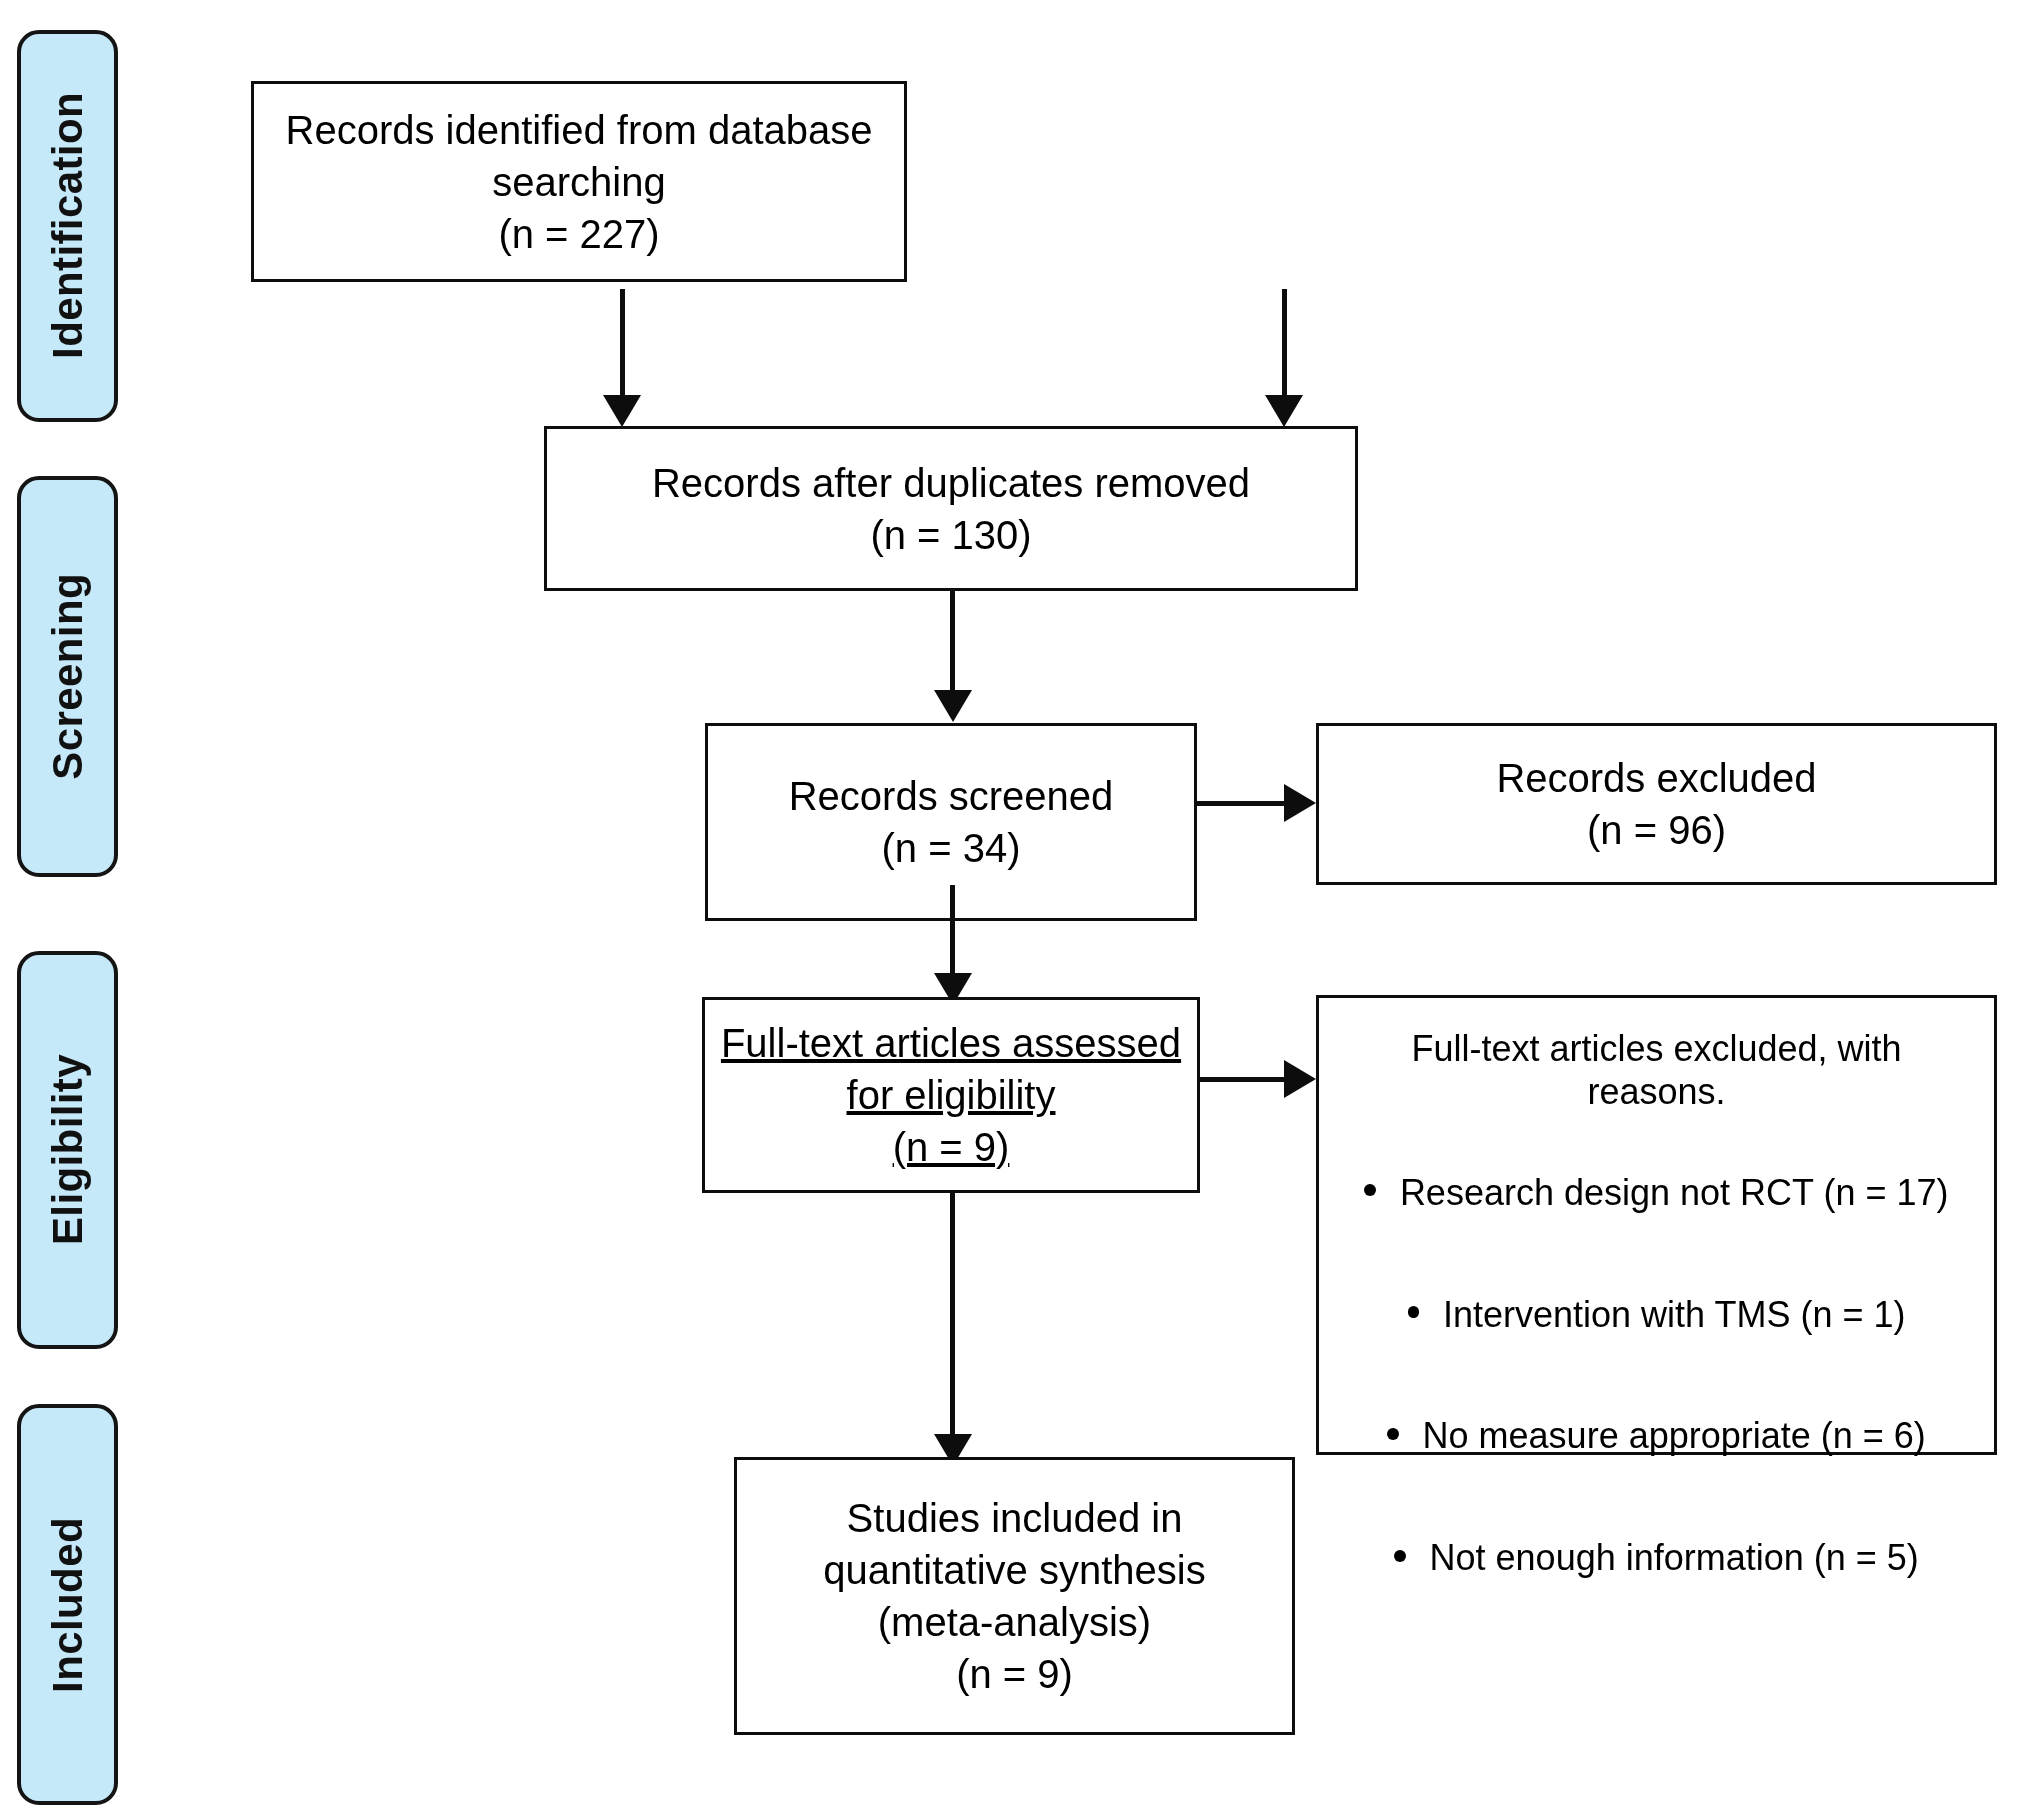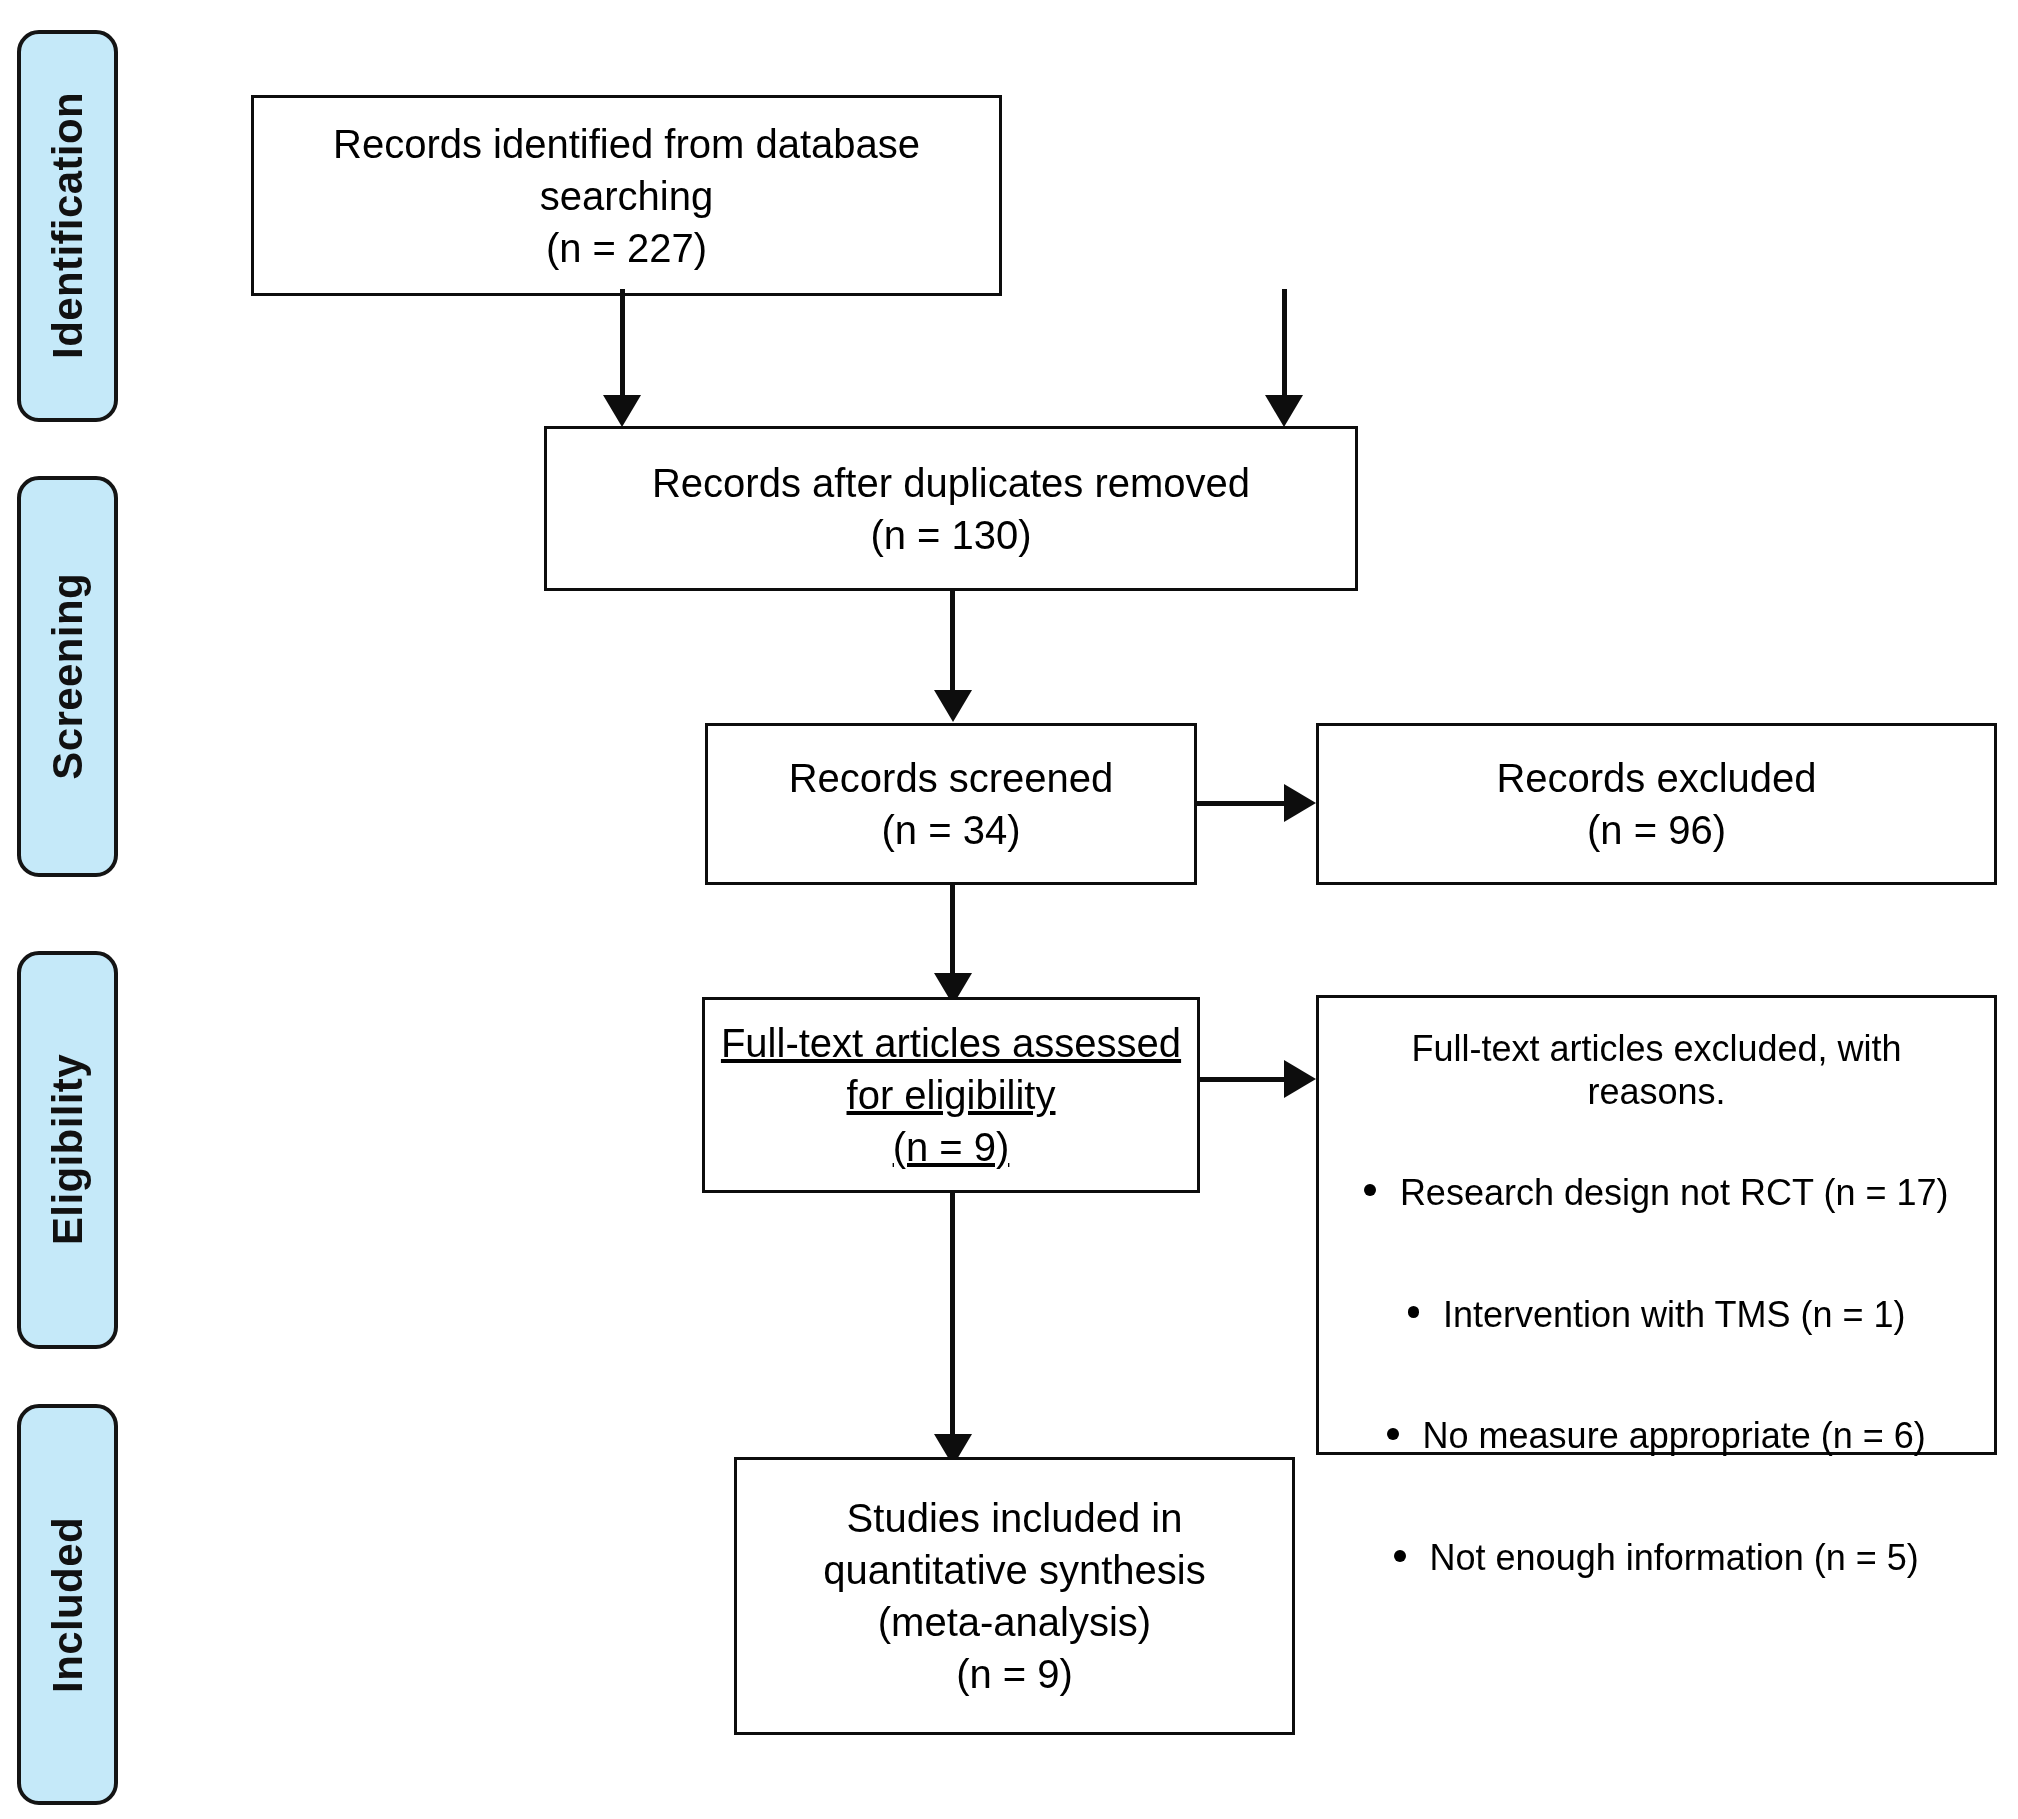--- a/index.html
+++ b/index.html
@@ -142,42 +142,42 @@
   </div>
 
   <div class="phase-pill" style="left:17px; top:951px; width:101px; height:398px;">
     <span class="phase-text">Eligibility</span>
   </div>
 
   <div class="phase-pill" style="left:17px; top:1404px; width:101px; height:401px;">
     <span class="phase-text">Included</span>
   </div>
 
-  <div class="flow-box" style="left:251px; top:95px; width:751px; height:201px;">
+  <div class="flow-box" style="left:251px; top:81px; width:656px; height:201px;">
     <span class="box-text">Records identified from database
 searching
 (n = 227)</span>
   </div>
 
 
   <div class="v-line" style="left:620px; top:289px; width:5px; height:110px;"></div>
   <div class="arrow-down" style="left:603px; top:395px;"></div>
 
   <div class="v-line" style="left:1282px; top:289px; width:5px; height:110px;"></div>
   <div class="arrow-down" style="left:1265px; top:395px;"></div>
 
   <div class="flow-box" style="left:544px; top:426px; width:814px; height:165px;">
     <span class="box-text">Records after duplicates removed
 (n = 130)</span>
   </div>
 
   <div class="v-line" style="left:950px; top:591px; width:5px; height:103px;"></div>
   <div class="arrow-down" style="left:934px; top:690px;"></div>
 
-  <div class="flow-box" style="left:705px; top:723px; width:492px; height:162px;">
+  <div class="flow-box" style="left:705px; top:723px; width:492px; height:198px;">
     <span class="box-text">Records screened
 (n = 34)</span>
   </div>
 
   <div class="flow-box" style="left:1316px; top:723px; width:681px; height:162px;">
     <span class="box-text">Records excluded
 (n = 96)</span>
   </div>
 
   <div class="h-line" style="left:1197px; top:801px; width:91px; height:5px;"></div>

